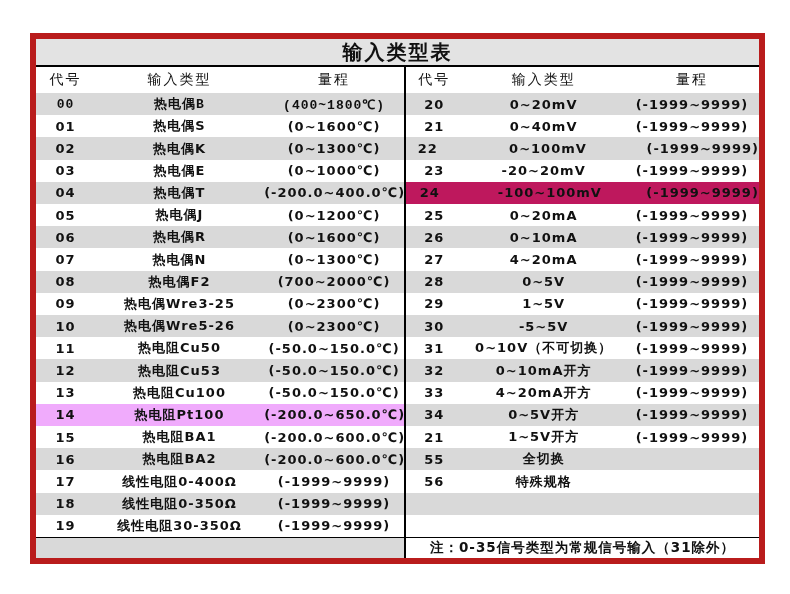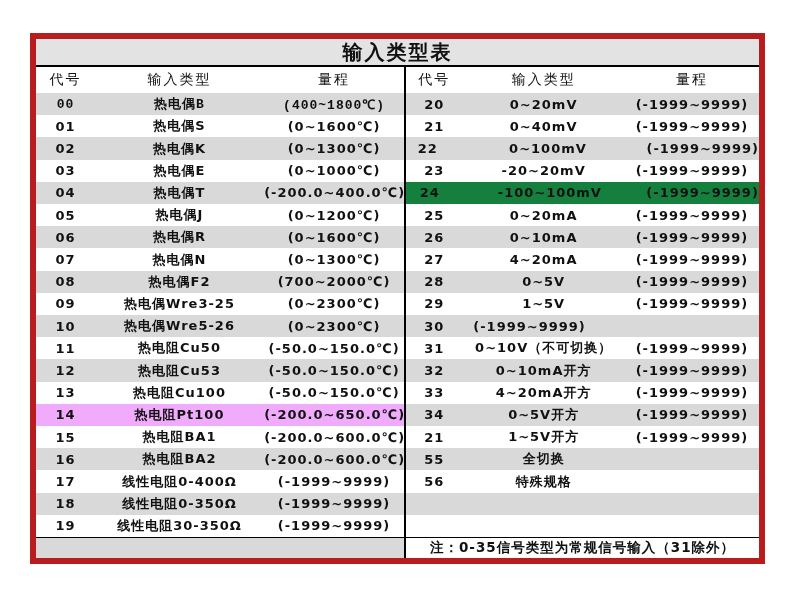--- a/index.html
+++ b/index.html
@@ -171,21 +171,21 @@
             <div class="row stripe" style="background: rgb(217, 217, 217); gap: 36px;">
               <div class="cell code">22</div>
               <div class="cell type">0~100mV</div>
               <div class="cell range">(-1999~9999)</div>
             </div>
             <div class="row">
               <div class="cell code">23</div>
               <div class="cell type">-20~20mV</div>
               <div class="cell range">(-1999~9999)</div>
             </div>
-            <div class="row stripe" style="background: #15803d; gap: 28px;">
+            <div class="row stripe" style="background: #be185d; gap: 28px;">
               <div class="cell code">24</div>
               <div class="cell type">-100~100mV</div>
               <div class="cell range">(-1999~9999)</div>
             </div>
             <div class="row">
               <div class="cell code">25</div>
               <div class="cell type">0~20mA</div>
               <div class="cell range">(-1999~9999)</div>
             </div>
             <div class="row stripe" style="background: rgb(217, 217, 217);">
@@ -203,20 +203,21 @@
               <div class="cell type">0~5V</div>
               <div class="cell range">(-1999~9999)</div>
             </div>
             <div class="row">
               <div class="cell code">29</div>
               <div class="cell type">1~5V</div>
               <div class="cell range">(-1999~9999)</div>
             </div>
             <div class="row stripe" style="background: rgb(217, 217, 217);">
               <div class="cell code">30</div>
+              <div class="cell type">-5~5V</div>
               <div class="cell range">(-1999~9999)</div>
             </div>
             <div class="row">
               <div class="cell code">31</div>
               <div class="cell type">0~10V（不可切换）</div>
               <div class="cell range">(-1999~9999)</div>
             </div>
             <div class="row stripe" style="background: rgb(217, 217, 217);">
               <div class="cell code">32</div>
               <div class="cell type">0~10mA开方</div>

